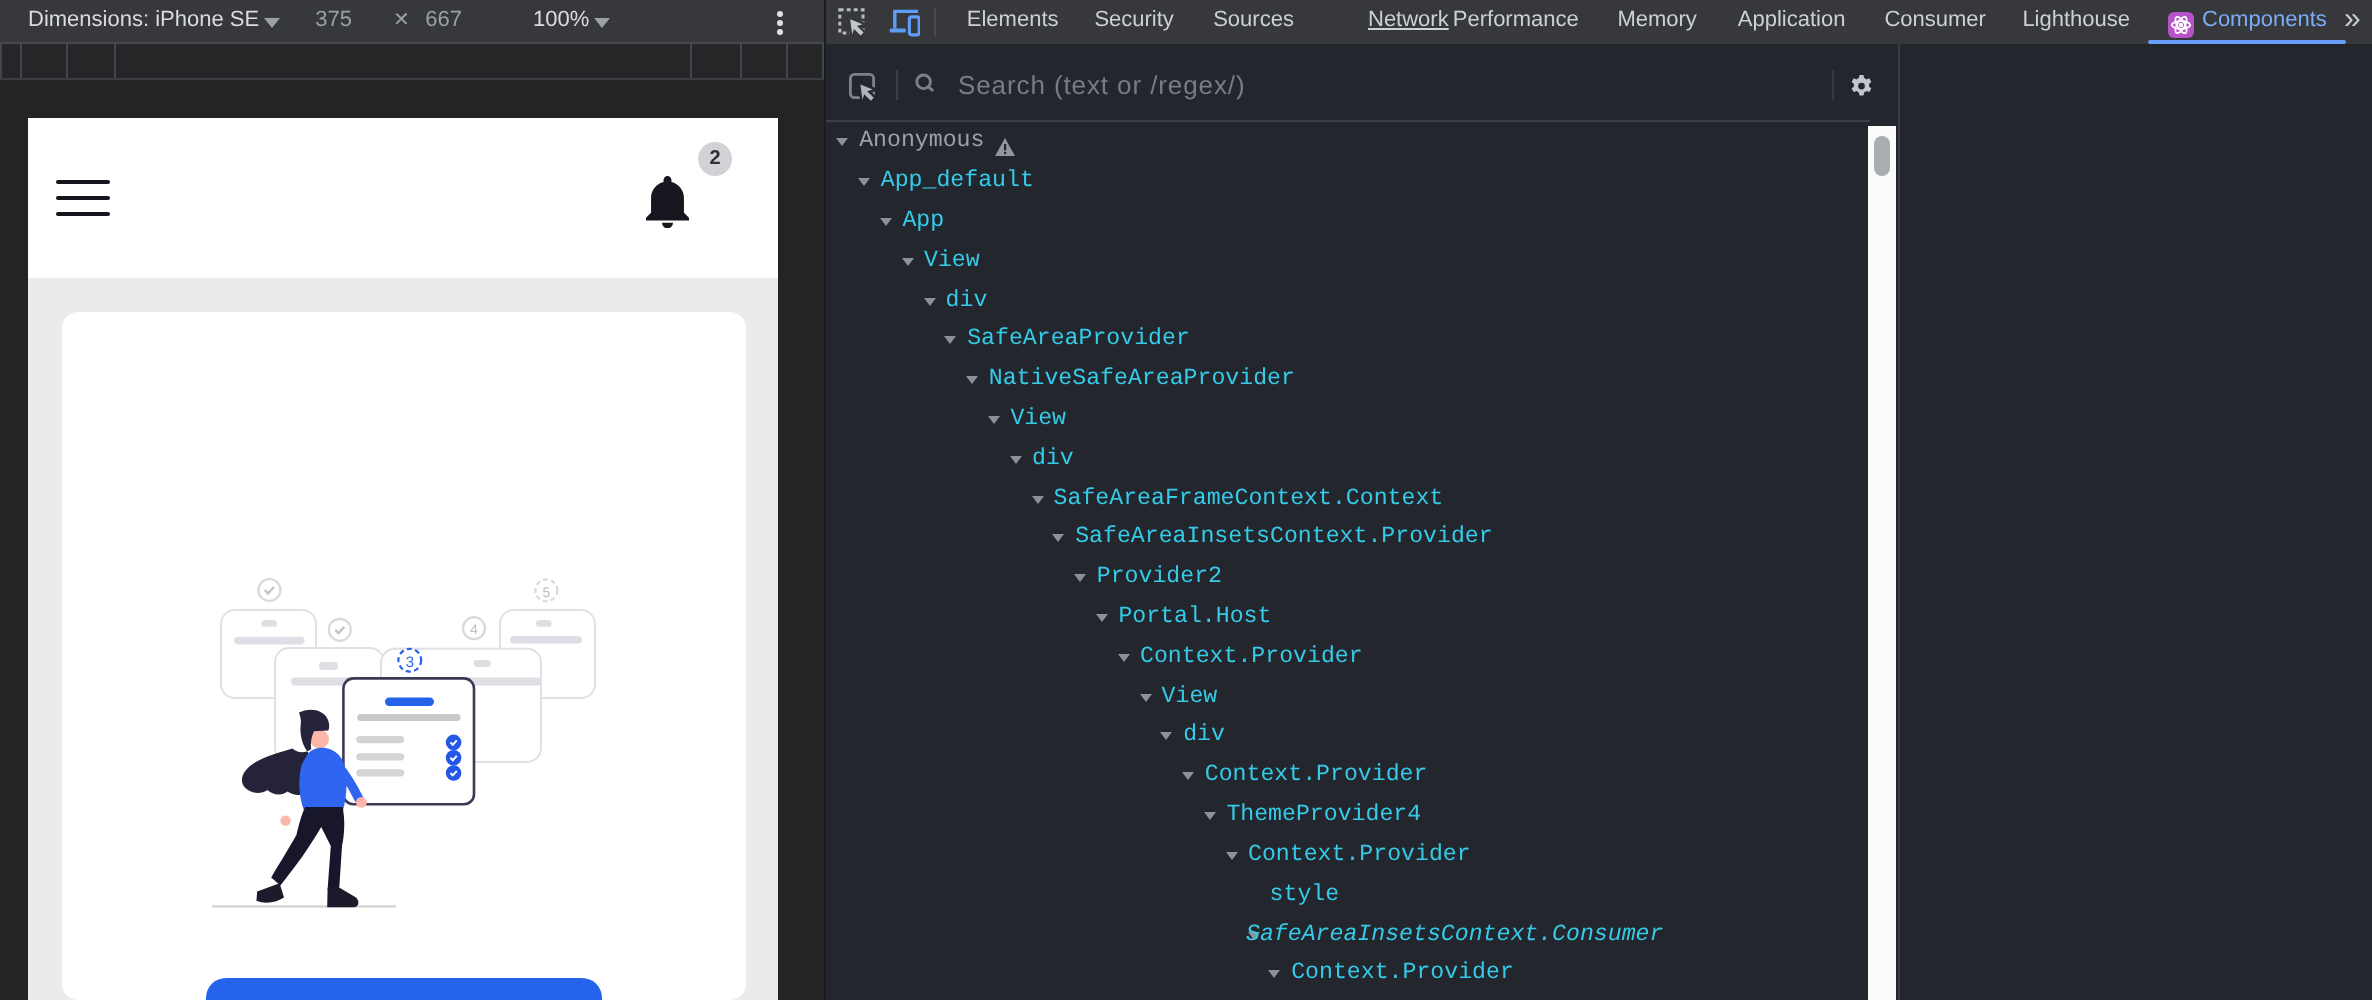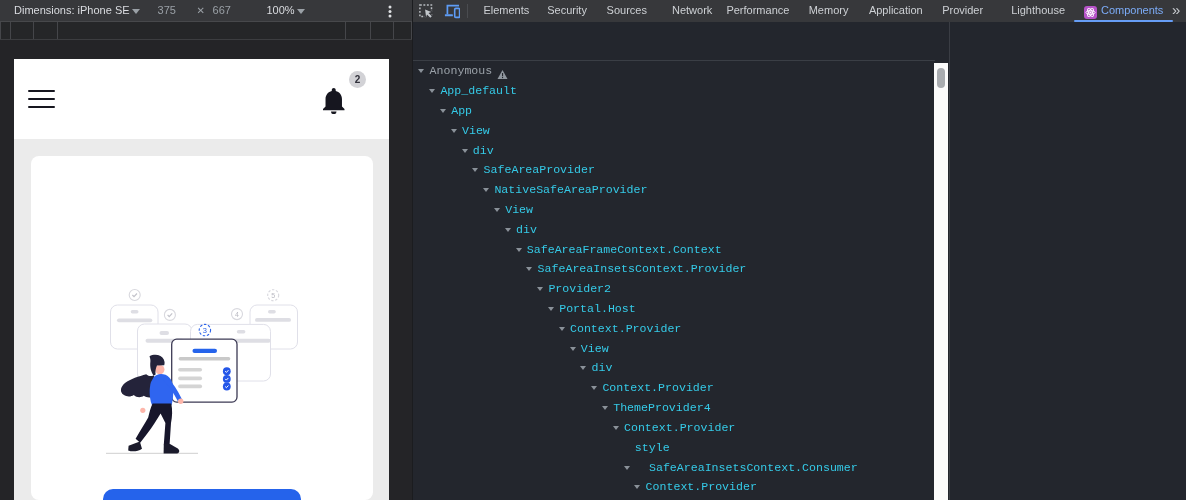--- a/index.html
+++ b/index.html
@@ -189,38 +189,55 @@
 
     <svg class="abs" style="left:31px;top:4px;" width="16" height="15" viewBox="0 0 16 15">
       <path fill="none" stroke="#5e9cf5" stroke-width="1.7" d="M3.4 10.2 V1.7 H15"></path>
       <rect x="0.9" y="10.3" width="8" height="2" rx="0.5" fill="#5e9cf5"></rect>
       <rect x="10.7" y="4.4" width="4.9" height="9" rx="1.1" fill="none" stroke="#5e9cf5" stroke-width="1.6"></rect>
     </svg>
     <span class="vsep" style="left:54px;top:4px;height:14px;"></span>
     <span class="tab" style="left:70.4px;">Elements</span>
     <span class="tab" style="left:134.2px;">Security</span>
     <span class="tab" style="left:193.6px;">Sources</span>
-    <span class="tab" style="left:259px;">Network</span>
+    <span class="tab" style="left:271px;text-decoration:underline;">Network</span>
     <span class="tab" style="left:313.4px;">Performance</span>
     <span class="tab" style="left:395.7px;">Memory</span>
     <span class="tab" style="left:455.9px;">Application</span>
-    <span class="tab" style="left:529.2px;">Provider</span>
+    <span class="tab" style="left:529.2px;">Consumer</span>
     <span class="tab" style="left:598.2px;">Lighthouse</span>
     <svg class="abs" style="left:671.4px;top:6px;" width="13" height="13" viewBox="0 0 13 13">
       <rect x="0" y="0" width="13" height="13" rx="3" fill="#b653c8"></rect>
       <g stroke="#ffffff" stroke-width="0.9" fill="none">
         <ellipse cx="6.5" cy="6.5" rx="4.6" ry="1.9"></ellipse>
         <ellipse cx="6.5" cy="6.5" rx="4.6" ry="1.9" transform="rotate(60 6.5 6.5)"></ellipse>
         <ellipse cx="6.5" cy="6.5" rx="4.6" ry="1.9" transform="rotate(120 6.5 6.5)"></ellipse>
       </g>
       <circle cx="6.5" cy="6.5" r="1.1" fill="#ffffff"></circle>
     </svg>
     <span class="tab" style="left:688px;color:#7cacf8;">Components</span>
     <div class="abs" style="left:660.7px;top:19.5px;width:99px;height:2.5px;background:#669df6;border-radius:1px;"></div>
     <span class="tab" style="left:759px;top:-1px;color:#c9ccd0;font-size:15px;">»</span>
+  </div>
+  <div class="abs" id="srow">
+    <svg class="abs" style="left:10.5px;top:13.5px;" width="15" height="17" viewBox="0 0 15 17">
+      <rect x="1.2" y="1.2" width="11.6" height="11.6" rx="2" fill="none" stroke="#7b828d" stroke-width="1.4"></rect>
+      <path fill="#23262d" stroke="#23262d" stroke-width="2.4" d="M6.2 6.2 l6.2,2.5 l-2.8,0.9 l3.3,3.3 l-1.5,1.5 l-3.3,-3.3 l-0.9,2.8 z"></path>
+      <path fill="#aeb4bd" d="M6.2 6.2 l6.2,2.5 l-2.8,0.9 l3.3,3.3 l-1.5,1.5 l-3.3,-3.3 l-0.9,2.8 z"></path>
+    </svg>
+    <span class="vsep" style="left:34.5px;top:13px;height:15px;background:#3c4046;"></span>
+    <svg class="abs" style="left:43px;top:13px;" width="13" height="13" viewBox="0 0 13 13">
+      <circle cx="5.8" cy="5.9" r="3.4" fill="none" stroke="#7b828d" stroke-width="1.4"></circle>
+      <line x1="8.2" y1="8.3" x2="10.6" y2="10.5" stroke="#7b828d" stroke-width="1.4"></line>
+    </svg>
+    <span class="abs" style="left:66px;top:13px;line-height:16px;font-size:13px;letter-spacing:0.45px;color:#767d87;">Search (text or /regex/)</span>
+    <span class="vsep" style="left:503px;top:13px;height:15px;background:#343841;"></span>
+    <svg class="abs" style="left:511px;top:13.5px;" width="13.5" height="14" viewBox="0 0 16 16">
+      <path fill="#c3c7cd" d="M6.8 1.5 h2.4 l0.35 1.8 a5 5 0 0 1 1.35 0.78 l1.75 -0.6 l1.2 2.08 l-1.4 1.2 a5 5 0 0 1 0 1.56 l1.4 1.2 l-1.2 2.08 l-1.75 -0.6 a5 5 0 0 1 -1.35 0.78 l-0.35 1.8 h-2.4 l-0.35 -1.8 a5 5 0 0 1 -1.35 -0.78 l-1.75 0.6 l-1.2 -2.08 l1.4 -1.2 a5 5 0 0 1 0 -1.56 l-1.4 -1.2 l1.2 -2.08 l1.75 0.6 a5 5 0 0 1 1.35 -0.78 z M8 6 a2 2 0 1 0 0 4 a2 2 0 0 0 0 -4 z"></path>
+    </svg>
   </div>
   <div class="abs" id="srowborder"></div>
   <div class="abs" id="tree">
     <div class="trow gray" style="top:61.3px;left:0;"><span class="ar" style="left:5.4px;"></span><span style="position:absolute;left:16.6px;">Anonymous</span><span style="position:absolute;left:84px;top:6px;"><svg width="11" height="11" viewBox="0 0 11 11">
             <path d="M5.5 1 L10.5 10 H0.5 Z" fill="#8f969e"></path>
             <rect x="5" y="4" width="1.1" height="3.2" fill="#23262d"></rect>
             <rect x="5" y="7.9" width="1.1" height="1.2" fill="#23262d"></rect>
           </svg></span></div>
     <div class="trow" style="top:81.1px;left:0;"><span class="ar" style="left:16.2px;"></span><span style="position:absolute;left:27.4px;">App_default</span></div>
     <div class="trow" style="top:100.9px;left:0;"><span class="ar" style="left:27.0px;"></span><span style="position:absolute;left:38.2px;">App</span></div>
@@ -234,21 +251,21 @@
     <div class="trow" style="top:259.4px;left:0;"><span class="ar" style="left:113.4px;"></span><span style="position:absolute;left:124.6px;">SafeAreaInsetsContext.Provider</span></div>
     <div class="trow" style="top:279.2px;left:0;"><span class="ar" style="left:124.2px;"></span><span style="position:absolute;left:135.4px;">Provider2</span></div>
     <div class="trow" style="top:299.0px;left:0;"><span class="ar" style="left:135.0px;"></span><span style="position:absolute;left:146.2px;">Portal.Host</span></div>
     <div class="trow" style="top:318.8px;left:0;"><span class="ar" style="left:145.8px;"></span><span style="position:absolute;left:157.0px;">Context.Provider</span></div>
     <div class="trow" style="top:338.6px;left:0;"><span class="ar" style="left:156.6px;"></span><span style="position:absolute;left:167.8px;">View</span></div>
     <div class="trow" style="top:358.4px;left:0;"><span class="ar" style="left:167.4px;"></span><span style="position:absolute;left:178.6px;">div</span></div>
     <div class="trow" style="top:378.3px;left:0;"><span class="ar" style="left:178.2px;"></span><span style="position:absolute;left:189.4px;">Context.Provider</span></div>
     <div class="trow" style="top:398.1px;left:0;"><span class="ar" style="left:189.0px;"></span><span style="position:absolute;left:200.2px;">ThemeProvider4</span></div>
     <div class="trow" style="top:417.9px;left:0;"><span class="ar" style="left:199.8px;"></span><span style="position:absolute;left:211.0px;">Context.Provider</span></div>
     <div class="trow" style="top:437.7px;left:0;"><span style="position:absolute;left:221.8px;">style</span></div>
-    <div class="trow" style="top:457.5px;left:0;"><span class="ar" style="left:210.6px;"></span><span style="position:absolute;left:236px;">SafeAreaInsetsContext.Consumer</span></div>
+    <div class="trow" style="top:457.5px;left:0;"><span class="ar" style="left:210.6px;"></span><span style="position:absolute;left:210px;font-style:italic;">SafeAreaInsetsContext.Consumer</span></div>
     <div class="trow" style="top:477.3px;left:0;"><span class="ar" style="left:221.4px;"></span><span style="position:absolute;left:232.6px;">Context.Provider</span></div>
   </div>
   <div class="abs" id="sbtrack">
       <span id="sbthumb"></span>
     </div>
   <div class="abs" id="panesep"></div>
 </div>
 <div class="abs" id="dtleftsep"></div>
 
 </body></html>

